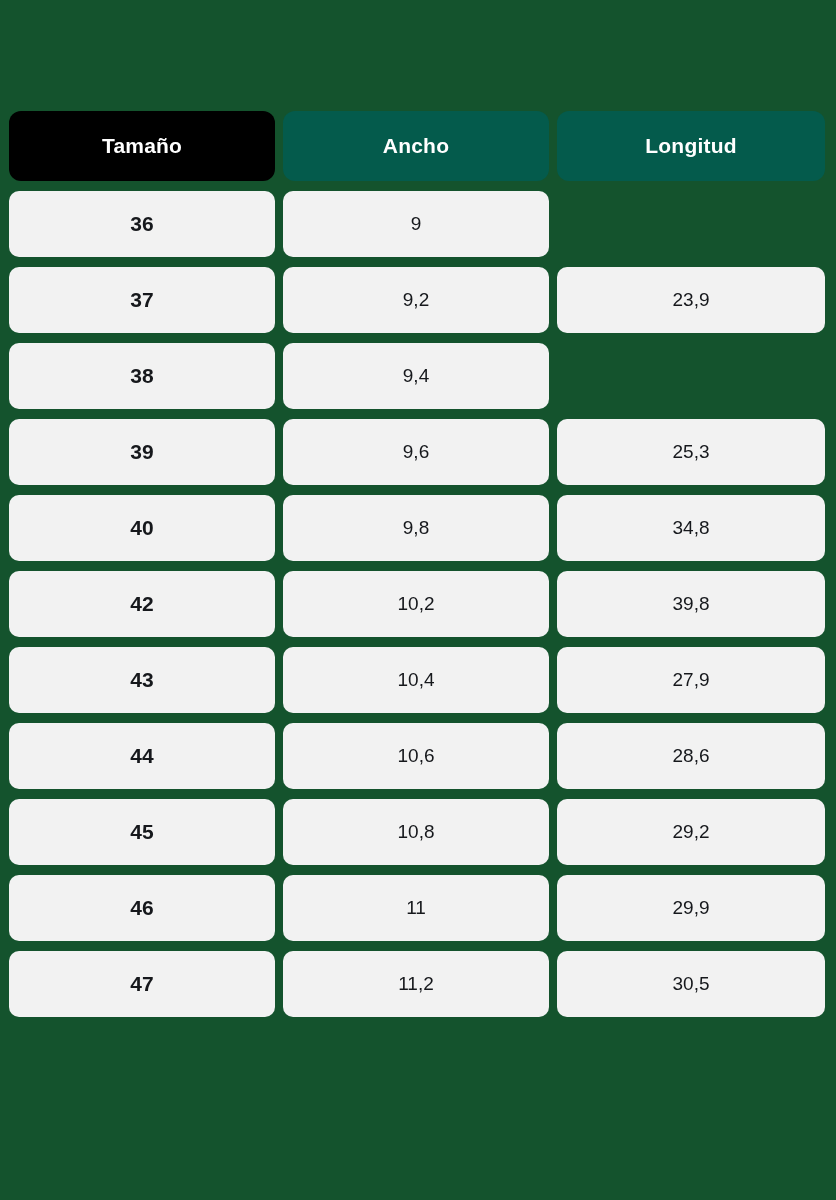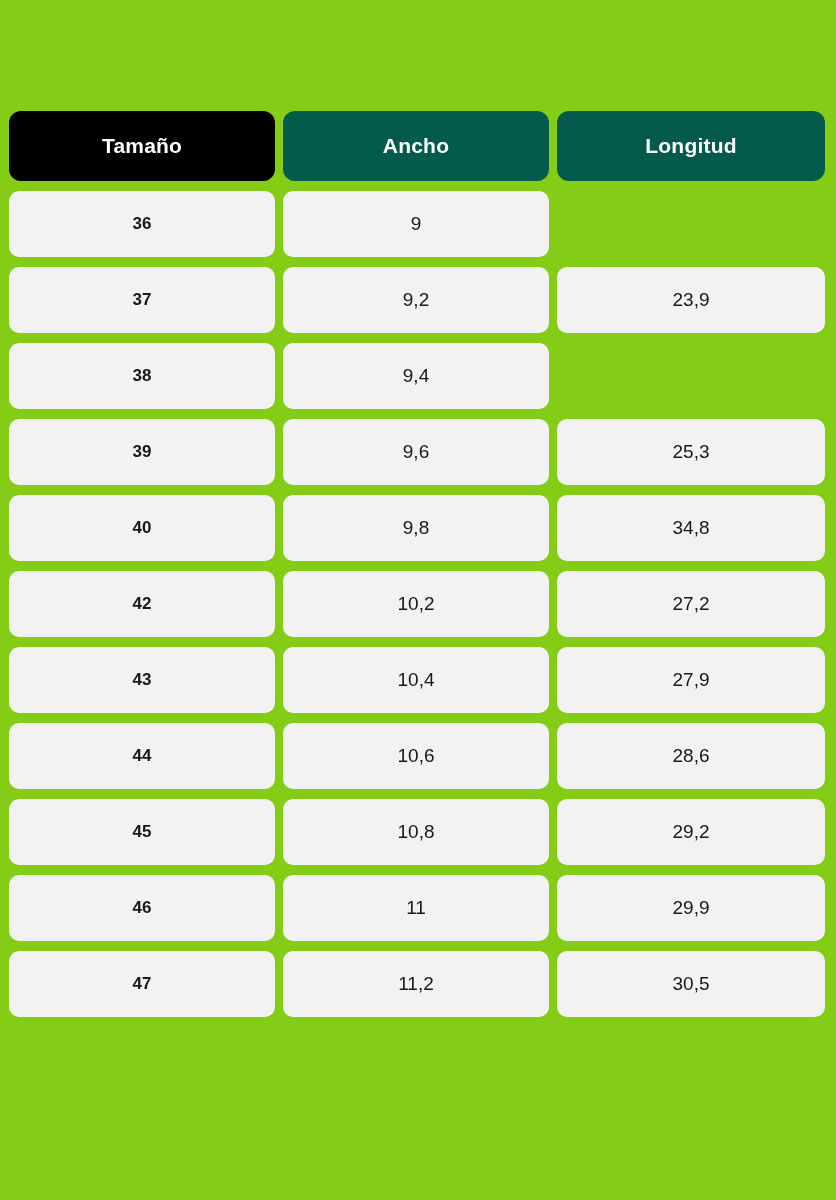--- a/index.html
+++ b/index.html
@@ -12,21 +12,21 @@
     height: 1200px;
     overflow: hidden;
     font-family: "Liberation Sans", sans-serif;
     -webkit-font-smoothing: antialiased;
   }
 
   .page {
     position: relative;
     width: 836px;
     height: 1200px;
-    background: #84cc16;
+    background: #14532d;
     box-sizing: border-box;
   }
 
   .size-table {
     position: absolute;
     left: 9px;
     top: 111px;
     width: 816px;
     display: flex;
     flex-direction: column;
@@ -77,21 +77,21 @@
     justify-content: center;
     background: #F2F2F2;
     border-radius: 10px;
     color: #16181c;
     font-size: 19px;
     font-weight: normal;
     box-sizing: border-box;
     font-family: "Liberation Sans", sans-serif;
   }
 
-  .td.col-size   { width: 266px; font-weight: bold; font-size: 17px; }
+  .td.col-size   { width: 266px; font-weight: bold; font-size: 21px; }
   .td.col-width  { width: 266px; }
   .td.col-length { width: 268px; }
 </style>
 </head>
 <body>
 
 <div class="page">
 
   <div class="size-table">
 
@@ -128,21 +128,21 @@
       <div class="tr">
         <div class="td col-size">40</div>
         <div class="td col-width">9,8</div>
         <div class="td col-length">34,8</div>
       </div>
 
 
       <div class="tr">
         <div class="td col-size">42</div>
         <div class="td col-width">10,2</div>
-        <div class="td col-length">27,2</div>
+        <div class="td col-length">39,8</div>
       </div>
 
       <div class="tr">
         <div class="td col-size">43</div>
         <div class="td col-width">10,4</div>
         <div class="td col-length">27,9</div>
       </div>
 
       <div class="tr">
         <div class="td col-size">44</div>

